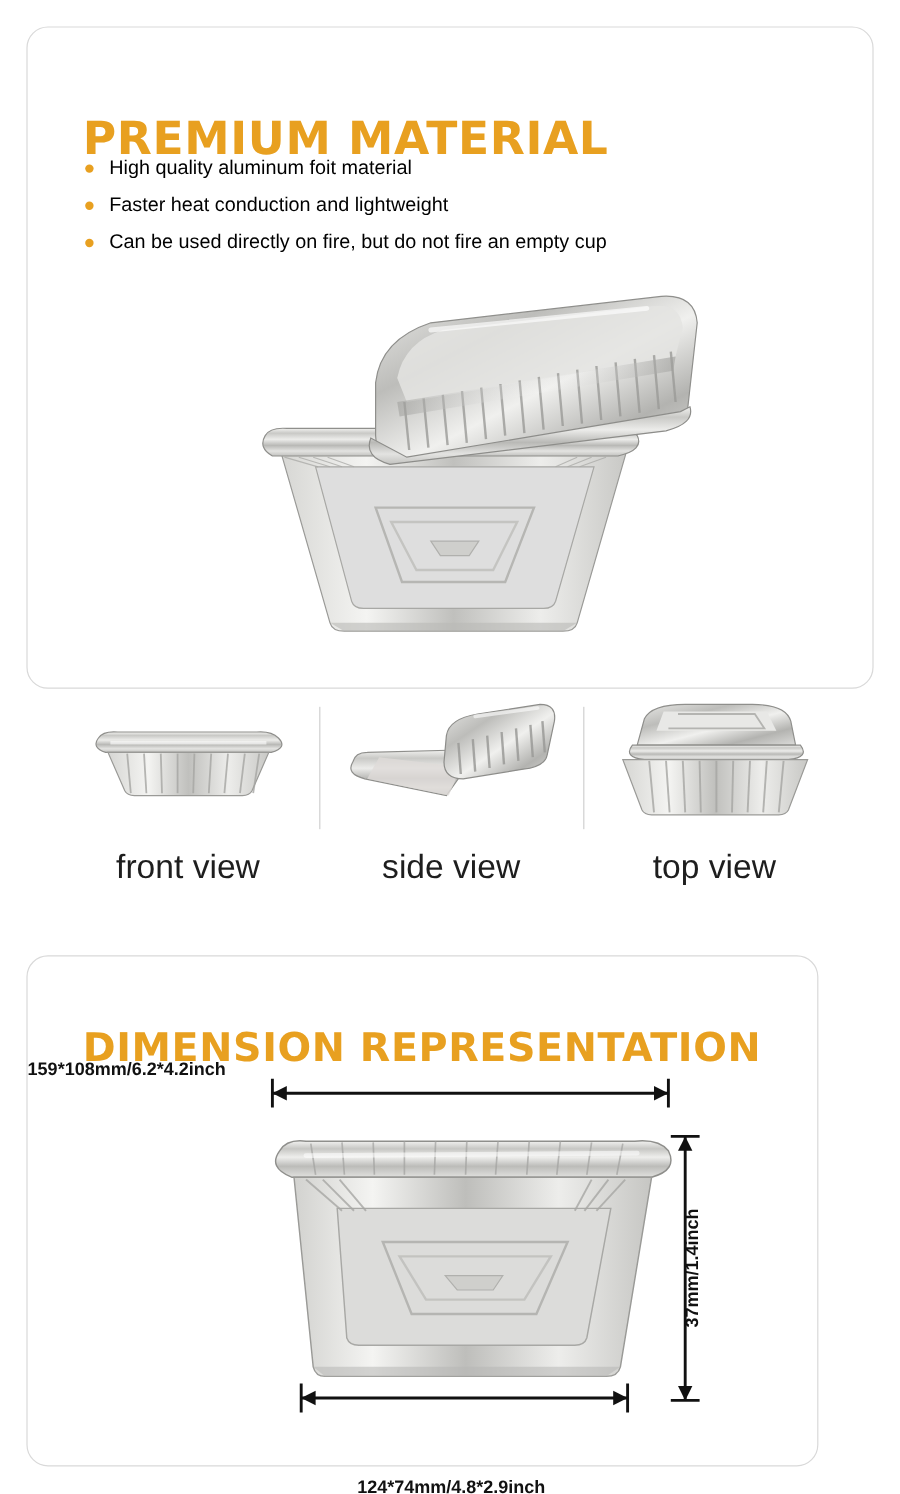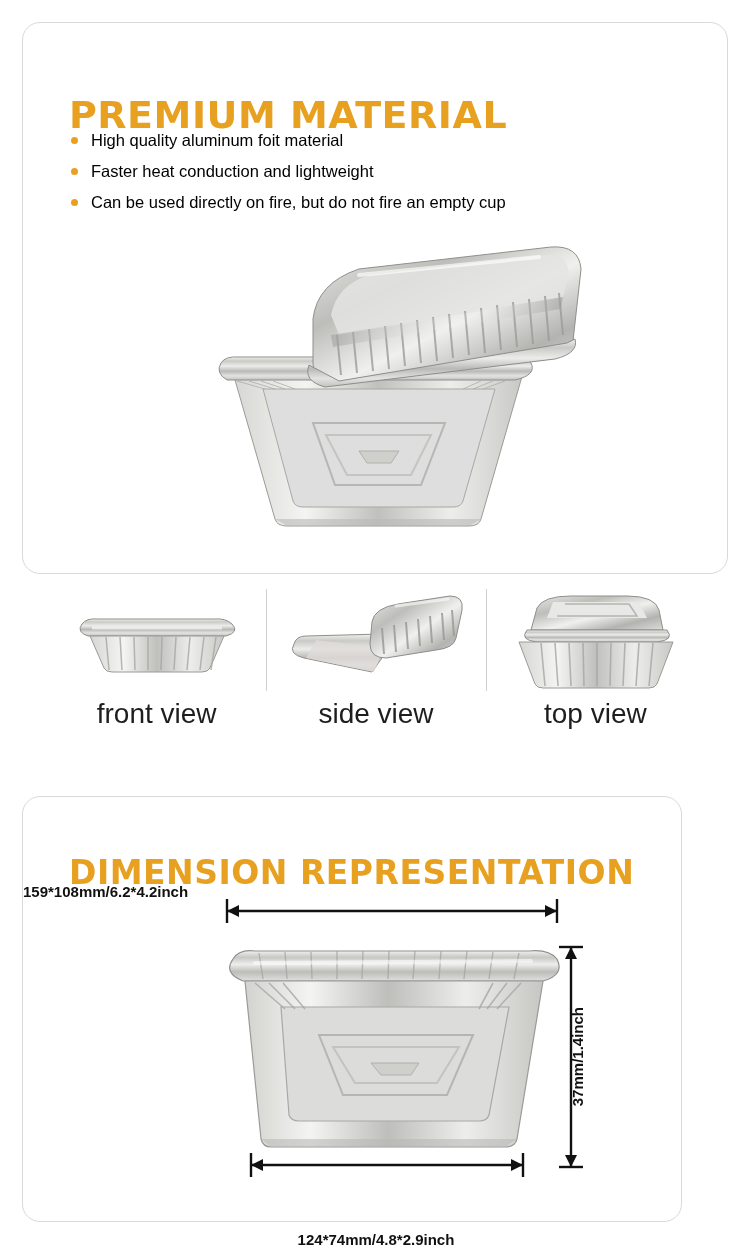--- a/index.html
+++ b/index.html
@@ -105,21 +105,21 @@
     width: 658px;
     height: 160px;
     display: flex;
   }
   .view-cell {
     flex: 1 1 0;
     position: relative;
     display: flex;
     flex-direction: column;
     align-items: center;
-    justify-content: center;
+    justify-content: space-between;
   }
   .view-cell + .view-cell::before {
     content: "";
     position: absolute;
     left: 0;
     top: 10px;
     width: 1px;
     height: 102px;
     background: #d0d0d0;
   }

